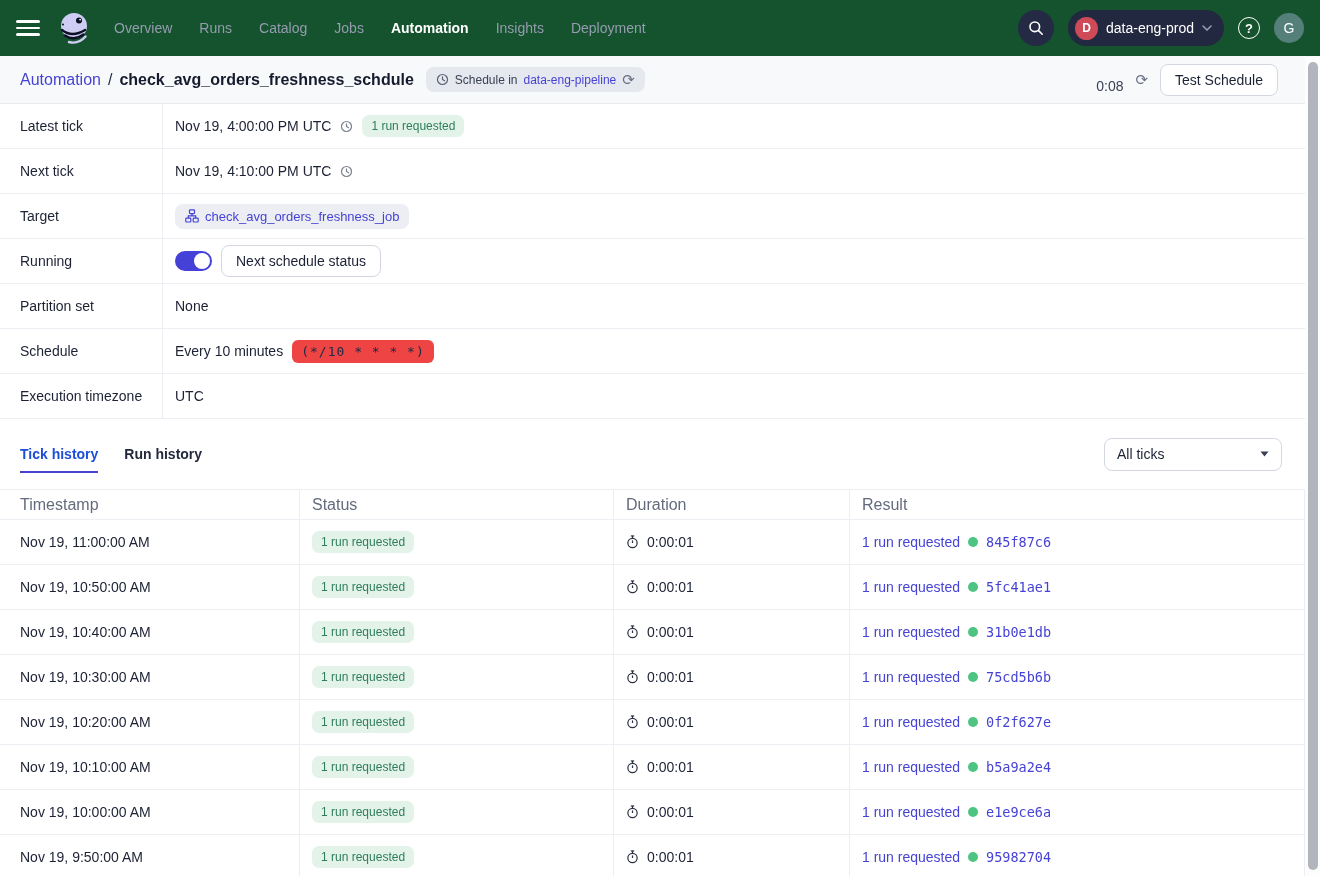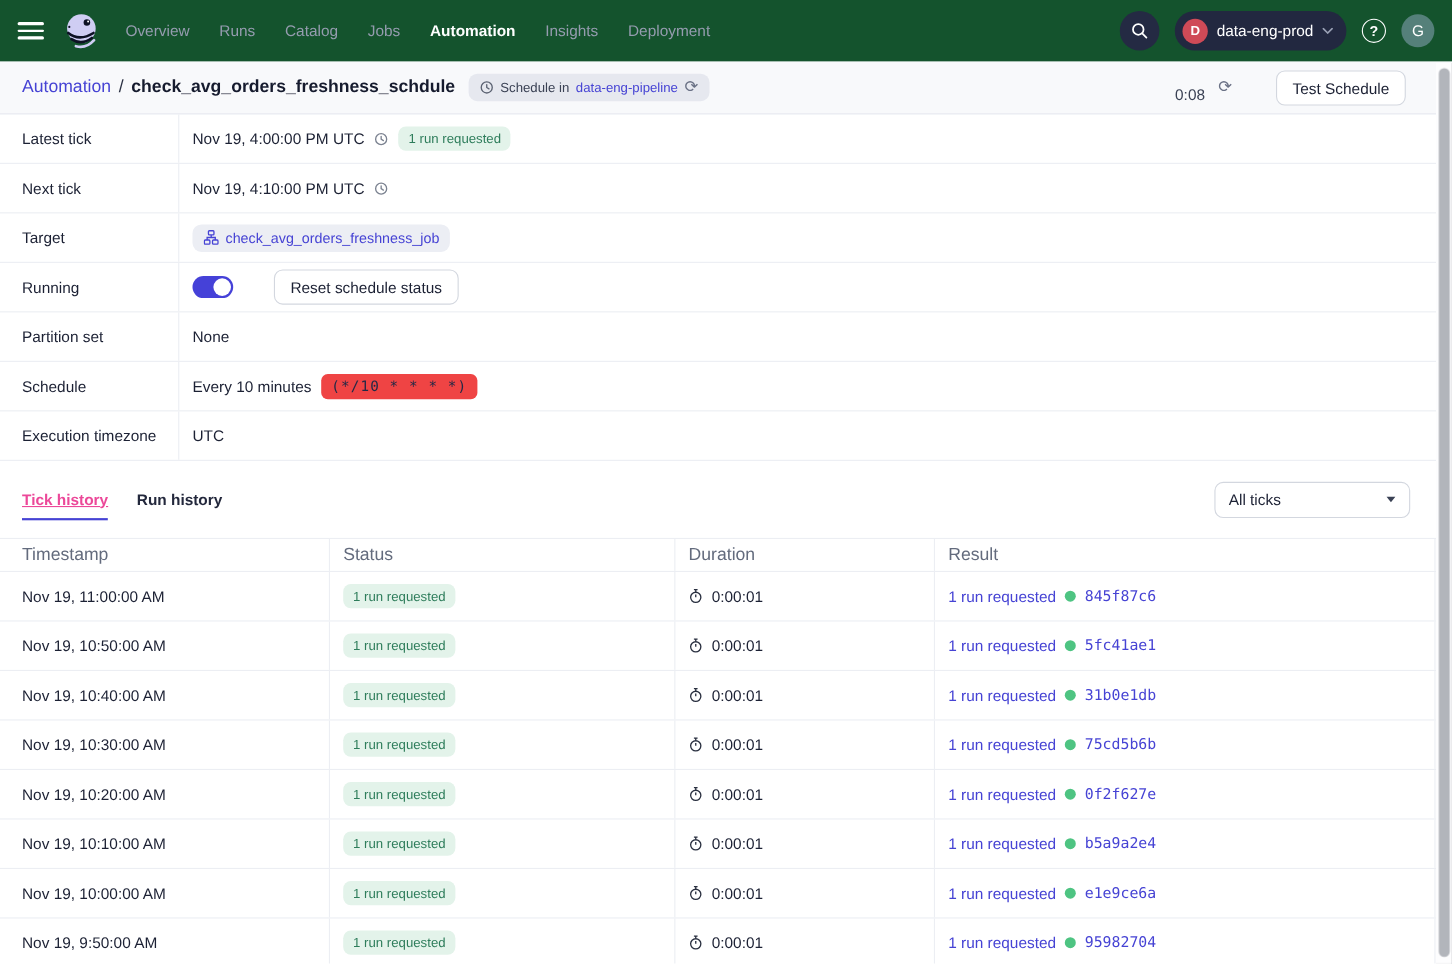--- a/index.html
+++ b/index.html
@@ -35,21 +35,21 @@
   .bc-link { color:#4643d4; font-size:16px; cursor:pointer; }
   .bc-sep { font-size:16px; color:#2a3042; margin:0 7px; }
   .page-title { font-size:16px; font-weight:600; color:#161b2e; }
   .schedule-badge { display:flex; align-items:center; gap:6px; background:#e6e8ef;
     border-radius:8px; padding:5px 10px; font-size:12px; color:#3a4154; margin-left:12px; }
   .badge-link { color:#4643d4; cursor:pointer; }
   .header-right { margin-left:auto; display:flex; align-items:center; gap:12px; padding-right:22px; }
   .timer { font-size:14px; color:#3a4154;margin-top:12px; }
   .refresh-glyph { color:#6a7185; font-size:15px; line-height:1; cursor:pointer; }
   .btn { background:#fff; border:1px solid #d3d7df; border-radius:8px; padding:7px 14px;
-    font-size:14px; color:#1c2134; font-family:inherit; cursor:pointer;margin-left:28px; }
+    font-size:14px; color:#1c2134; font-family:inherit; cursor:pointer; }
 
   
   .detail-row { display:flex; align-items:stretch; height:45px; border-bottom:1px solid #eceef3; }
   .detail-label { flex:0 0 163px; display:flex; align-items:center; padding-left:20px;
     border-right:1px solid #eceef3; font-size:14px; }
   .detail-value { display:flex; align-items:center; gap:9px; padding-left:12px; font-size:14px; }
   .badge-green { background:#e3f3ea; color:#2e7d5b; font-size:12px; padding:4px 9px;
     border-radius:7px; white-space:nowrap; }
   .target-pill { display:flex; align-items:center; gap:6px; background:#eceef4;
     border-radius:8px; padding:5px 10px; cursor:pointer; }
@@ -58,21 +58,21 @@
   .toggle-knob { position:absolute; top:2px; right:2px; width:16px; height:16px;
     border-radius:50%; background:#fff; }
   .cron-pill { background:#ef4444; border-radius:6px; padding:4px 9px;
     font-family:"DejaVu Sans Mono", monospace; font-size:13px; color:#232946; letter-spacing:1px; }
 
   
   .section-tabs { height:70px; display:flex; align-items:center; padding:0 20px; }
   .tabs { display:flex; gap:26px; }
   .tab { font-size:14px; font-weight:700; color:#23283c; padding:10px 0 9px;
     border-bottom:2px solid transparent; cursor:pointer; }
-  .tab.active { color:#ec4899; border-bottom-color:#4643d4;text-decoration:underline; }
+  .tab.active { color:#1d4ed8; border-bottom-color:#4643d4; }
   .filter-select { margin-left:auto; margin-right:18px; width:178px; height:33px;
     border:1px solid #d3d7df; border-radius:8px; background:#fff; display:flex;
     align-items:center; justify-content:space-between; padding:0 12px; font-size:14px; cursor:pointer; }
 
   .tick-table { border-top:1px solid #eceef3; }
   .t-row { display:flex; align-items:stretch; height:45px; border-bottom:1px solid #eceef3;
     padding-right:15px; }
   .t-row.header { height:30px; }
   .t-cell { display:flex; align-items:center; gap:8px; padding-left:20px;
     border-right:1px solid #eceef3; font-size:14px; }
@@ -201,21 +201,21 @@
       </span>
     </div>
   </div>
 
   <div class="detail-row">
     <div class="detail-label">Running</div>
     <div class="detail-value">
       <span class="toggle">
           <span class="toggle-knob"></span>
         </span>
-      <button class="btn">Reset schedule status</button>
+      <button class="btn">Next schedule status</button>
     </div>
   </div>
 
   <div class="detail-row">
     <div class="detail-label">Partition set</div>
     <div class="detail-value">
       <span>None</span>
     </div>
   </div>
 

